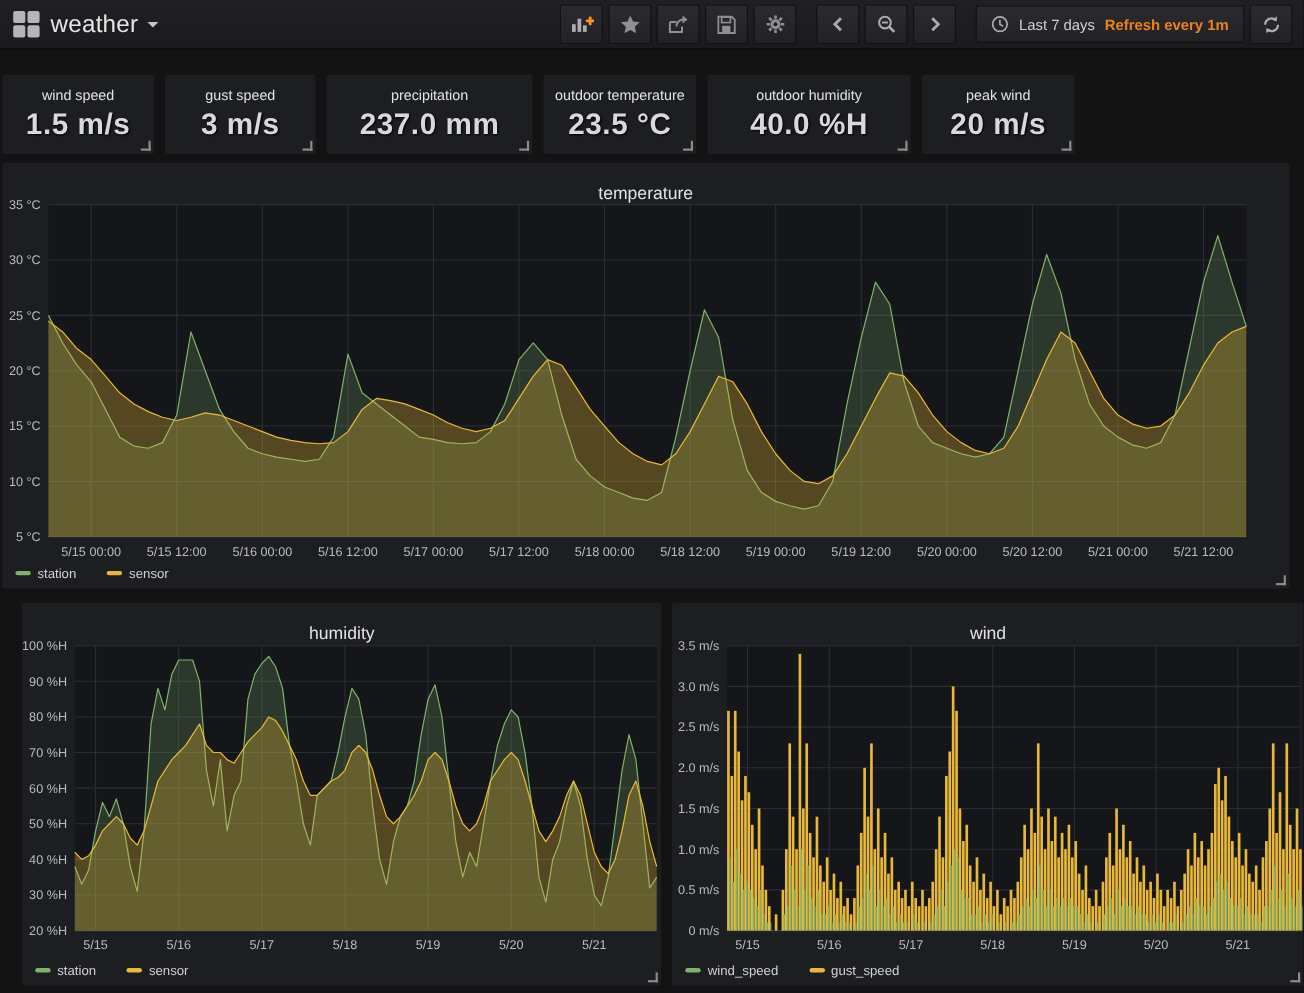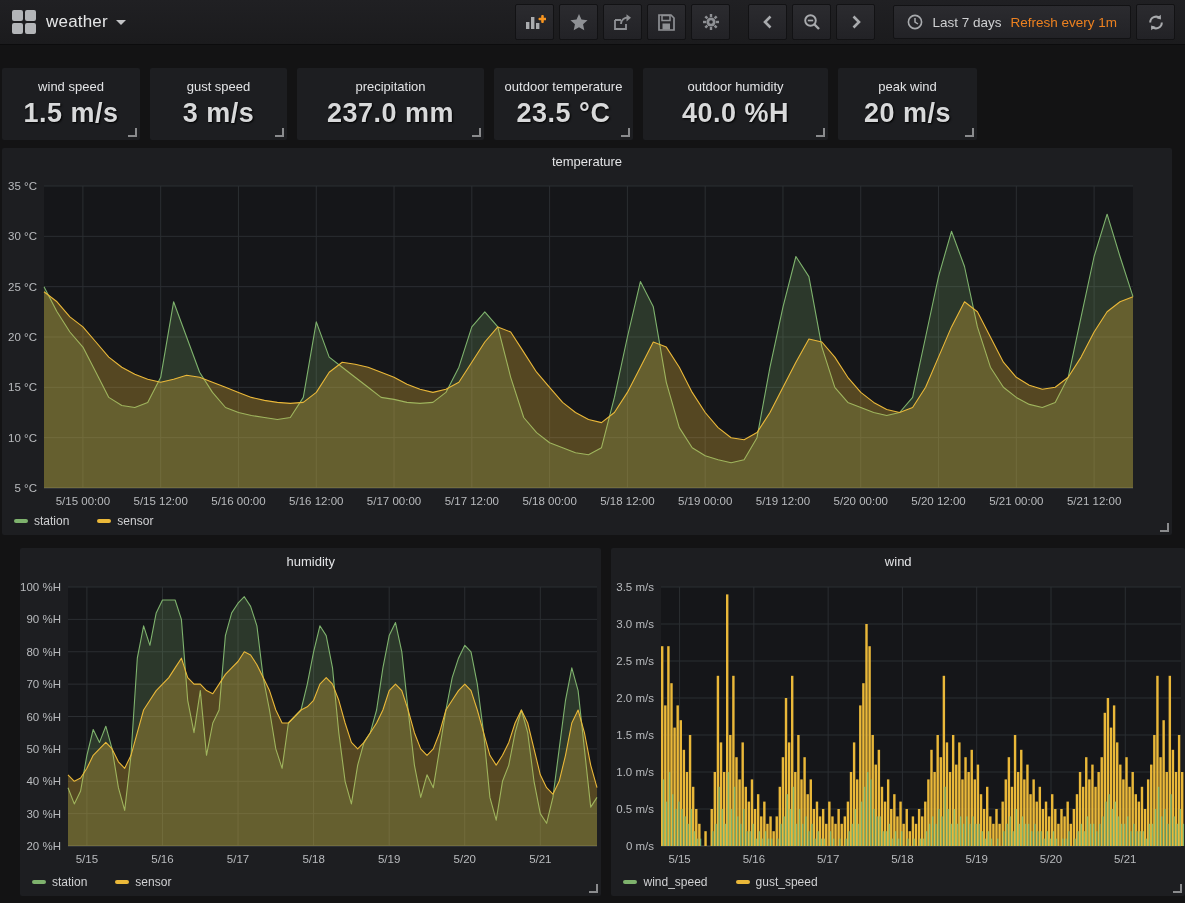--- a/index.html
+++ b/index.html
@@ -10,58 +10,58 @@
     position:relative;
   }
   
   .navbar{
     height:45px;background:linear-gradient(#202023,#1b1b1d);
     border-bottom:1px solid #0c0c0d;
     display:flex;align-items:center;padding:0 10px;box-sizing:border-box;
   }
   .grid-icon{width:24px;height:24px;display:grid;grid-template-columns:11px 11px;grid-template-rows:11px 11px;gap:2px;margin:0 10px 0 2px;cursor:pointer}
   .grid-icon span{background:#b3b5b8;border-radius:2px}
-  .nav-title{font-size:17px;color:#e4e5e6;letter-spacing:.2px;cursor:pointer}
+  .nav-title{font-size:22px;color:#e4e5e6;letter-spacing:.2px;cursor:pointer}
   .caret{width:0;height:0;border-left:5px solid transparent;border-right:5px solid transparent;border-top:5px solid #c3c4c6;margin-left:8px;cursor:pointer}
   .toolbar{margin-left:auto;display:flex;align-items:center}
   .tool-btn{
     width:37px;height:34px;margin-left:5px;
     background:linear-gradient(#2b2b2f,#222226);
     border:1px solid #121214;border-radius:2px;
     display:flex;align-items:center;justify-content:center;cursor:pointer;
   }
   .tool-btn svg{display:block}
   .grp-gap{margin-left:18px}
   .timepicker{
     height:34px;margin-left:18px;box-sizing:border-box;
     background:linear-gradient(#2b2b2f,#222226);
     border:1px solid #121214;border-radius:2px;
     display:flex;align-items:center;gap:9px;padding:12px 13px;
     font-size:13.5px;cursor:pointer;
   }
   .timepicker .range{color:#cfd0d2}
-  .timepicker .refresh-txt{color:#ec8120;font-weight:normal}
+  .timepicker .refresh-txt{color:#ec8120;font-weight:bold}
   
   .stats-row{display:flex;gap:10px;margin:23px 0 0 2px;height:72px}
   .stat{
     background:#1d1e21;position:relative;border-radius:2px;
     display:flex;flex-direction:column;align-items:center;justify-content:center;gap:4px;
   }
   .stat:nth-child(1){width:138px}
   .stat:nth-child(2){width:137px}
   .stat:nth-child(3){width:187px}
   .stat:nth-child(4){width:139px}
   .stat:nth-child(5){width:185px}
   .stat:nth-child(6){width:139px}
   .stat:nth-child(7){width:139px}
   .stat .s-title{font-size:13px;color:#e2e3e5;cursor:pointer}
   .stat .s-value{font-size:27px;font-weight:bold;color:#d8d9da;text-shadow:1px 1px 2px #000;letter-spacing:.5px}
   
   .panel{background:#1d1e21;position:relative;border-radius:2px}
-  .panel .p-title{position:absolute;top:6px;left:0;width:100%;text-align:center;font-size:13px;color:#e2e3e5;cursor:pointer;z-index:2}
+  .panel .p-title{position:absolute;top:20px;left:0;width:100%;text-align:center;font-size:16px;color:#e2e3e5;cursor:pointer;z-index:2}
   .panel svg{position:absolute;left:0;top:0}
   .temp-panel{width:1170px;height:387px;margin:8px 0 0 2px}
   .bottom-row{display:flex;gap:10px;margin:13px 0 0 20px}
   .hum-panel{width:585px;height:348px}
   .wind-panel{width:577px;height:348px}
   .legend{position:absolute;left:12px;bottom:7px;display:flex;gap:28px;align-items:center;font-size:12px;color:#d0d1d3;z-index:2}
   .legend .item{display:flex;align-items:center;gap:6px;cursor:pointer}
   .legend .swatch{width:14px;height:4px;border-radius:2px;display:inline-block}
   .resize-handle{
     position:absolute;right:3px;bottom:3px;width:7px;height:7px;

